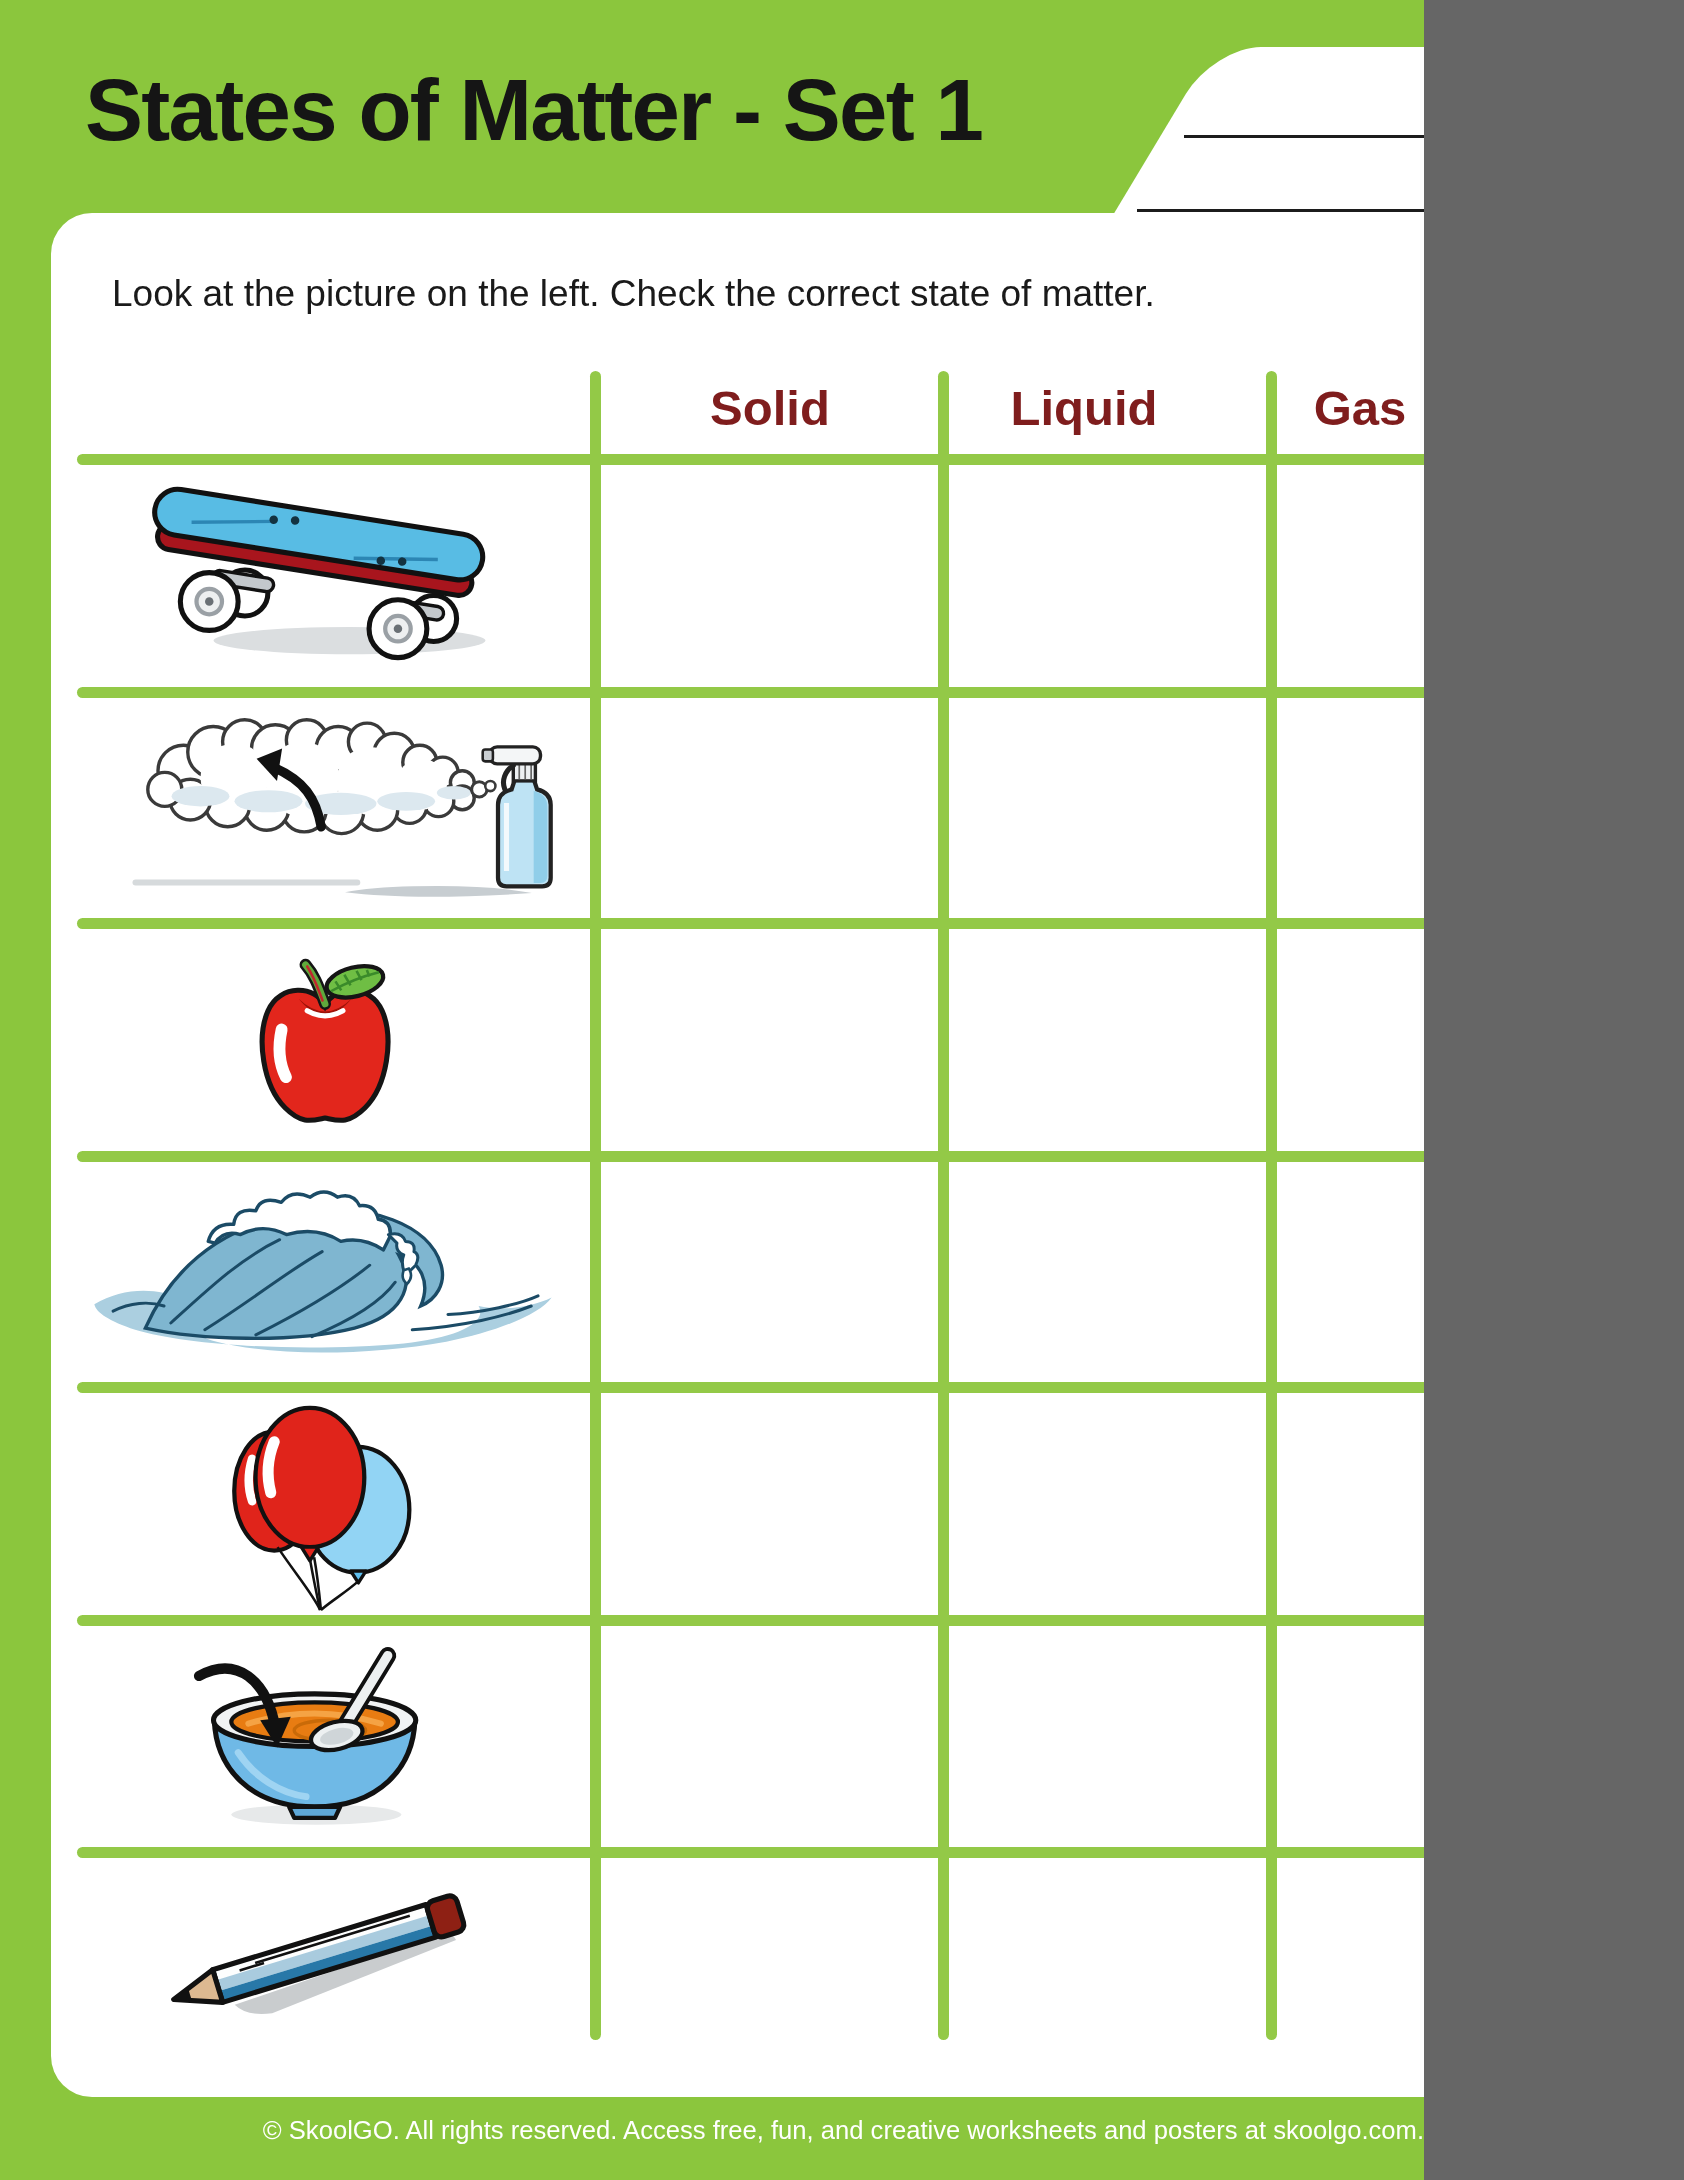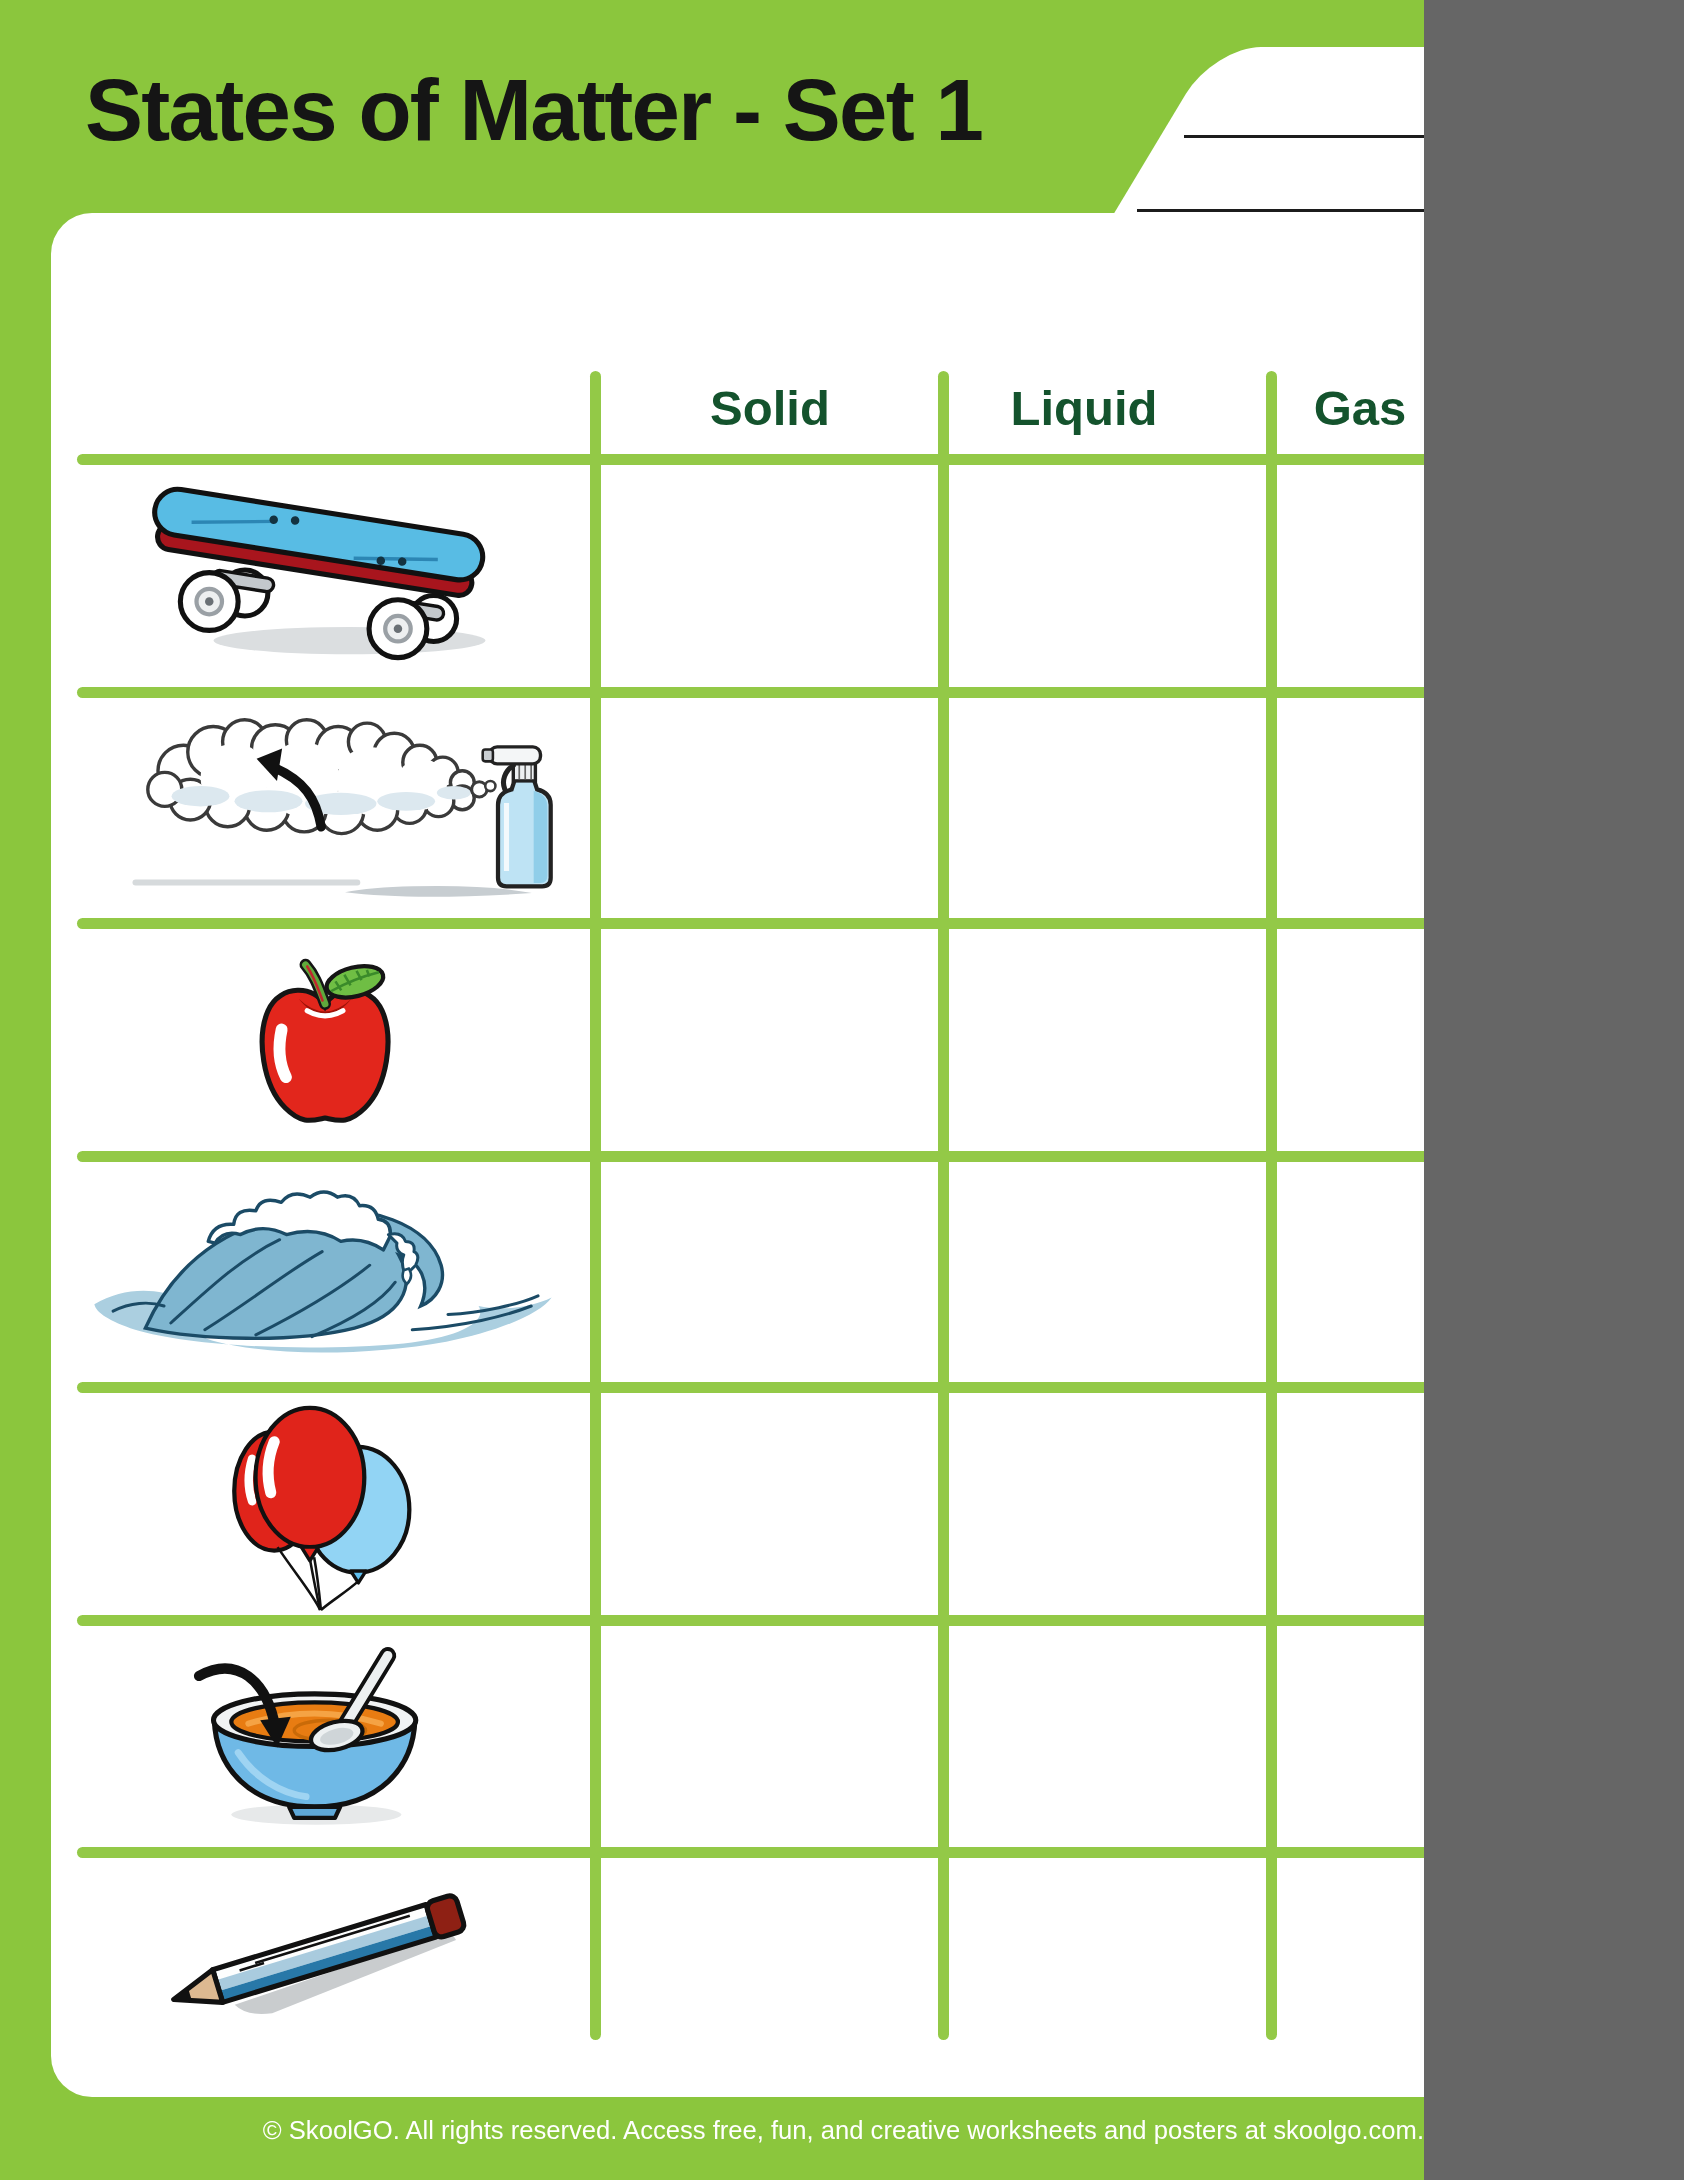--- a/index.html
+++ b/index.html
@@ -17,41 +17,42 @@
   #name-line-1{left:1184px;top:135px;width:433px;}
   #name-line-2{left:1137px;top:209px;width:480px;}
   #instruction{position:absolute;left:112px;top:273px;margin:0;
                font-size:37px;color:#1a1a1a;}
   .vline{position:absolute;top:371px;width:11px;height:1669px;border-radius:6px;
          background:var(--grid-green,#93C947);}
   #vline-1{left:590px;} #vline-2{left:938px;} #vline-3{left:1266px;}
   .hline{position:absolute;left:77px;width:1532px;height:11px;border-radius:6px;
          background:var(--grid-green,#93C947);}
   .col-header{position:absolute;top:380px;transform:translateX(-50%);
-              font-size:49px;font-weight:bold;color:#14532d;}
+              font-size:49px;font-weight:bold;color:#7f1d1d;}
   #col-header-solid{left:770px;} #col-header-liquid{left:1084px;} #col-header-gas{left:1360px;}
   .row-art{position:absolute;}
   #footer{position:absolute;left:0;top:2116px;width:100%;margin:0;text-align:right;
           font-size:25.6px;color:var(--footer-ink,#FFFFFF);}
   .answer-cell{position:absolute;}
 </style>
 </head>
 <body>
 
 <div id="page" style="--bg-green: #8BC63D; --grid-green: #93C947; --ink: #151515; --footer-ink: #FFFFFF;">
 
   <div class="white" id="tab-skew"></div>
   <div class="white" id="tab-rect"></div>
   <div class="white" id="card-main"></div>
 
   <h1 id="title">States of Matter - Set 1</h1>
 
   <div class="name-line" id="name-line-1"></div>
   <div class="name-line" id="name-line-2"></div>
 
+  <p id="instruction">Look at the picture on the left. Check the correct state of matter.</p>
 
   <div class="vline" id="vline-1"></div>
   <div class="vline" id="vline-2"></div>
   <div class="vline" id="vline-3"></div>
   <div class="hline" style="top:454px"></div>
   <div class="hline" style="top:687px"></div>
   <div class="hline" style="top:918px"></div>
   <div class="hline" style="top:1151px"></div>
   <div class="hline" style="top:1382px"></div>
   <div class="hline" style="top:1615px"></div>

